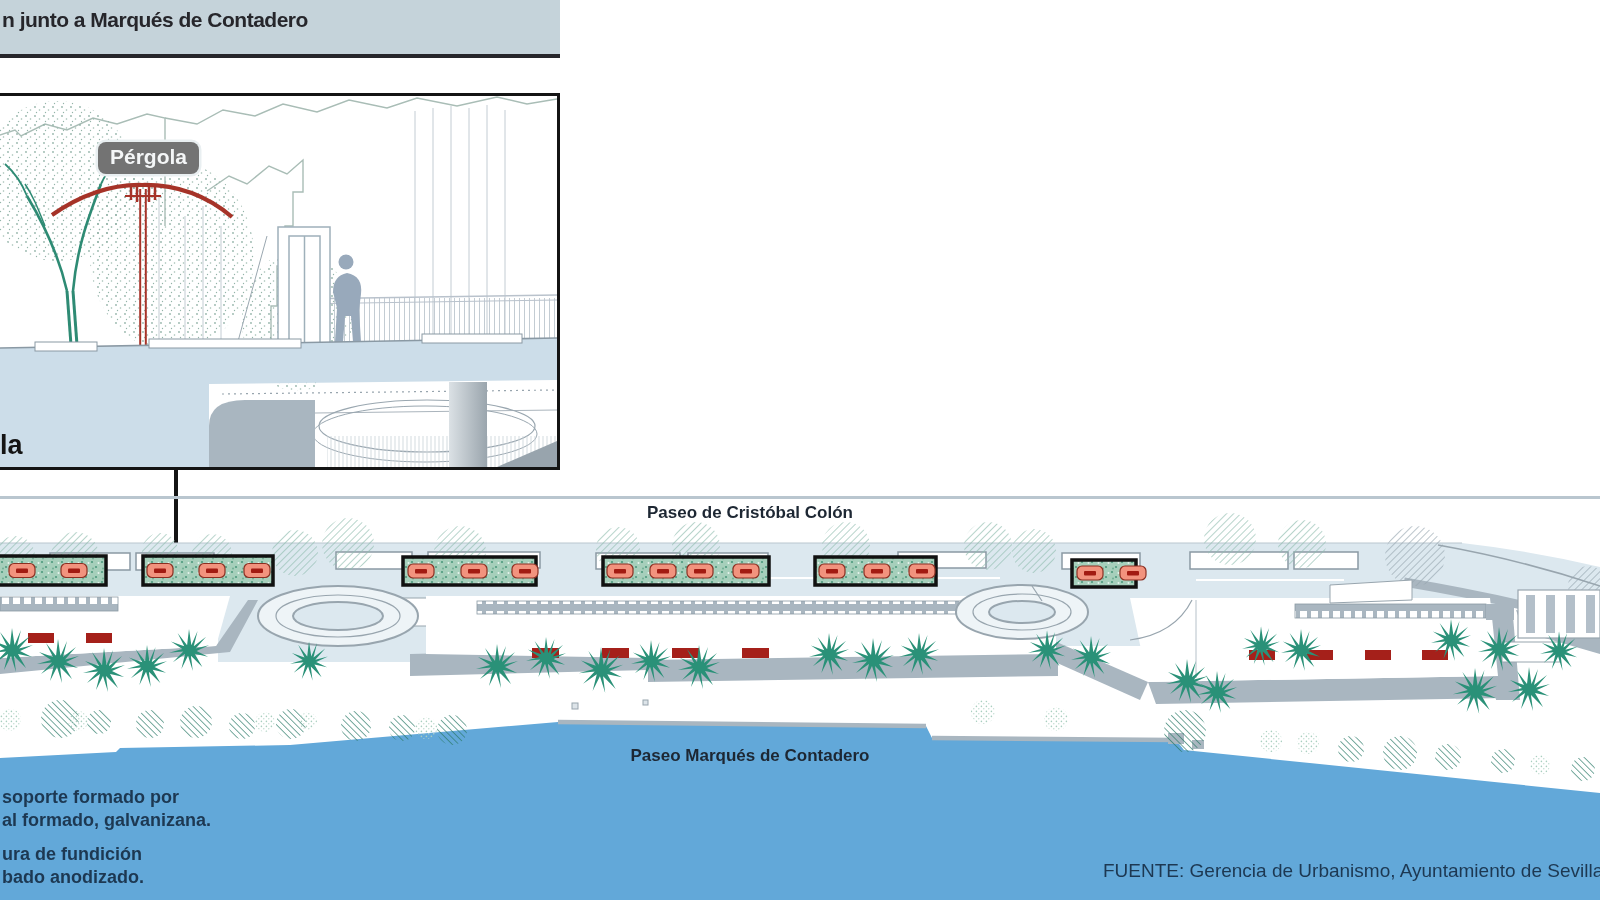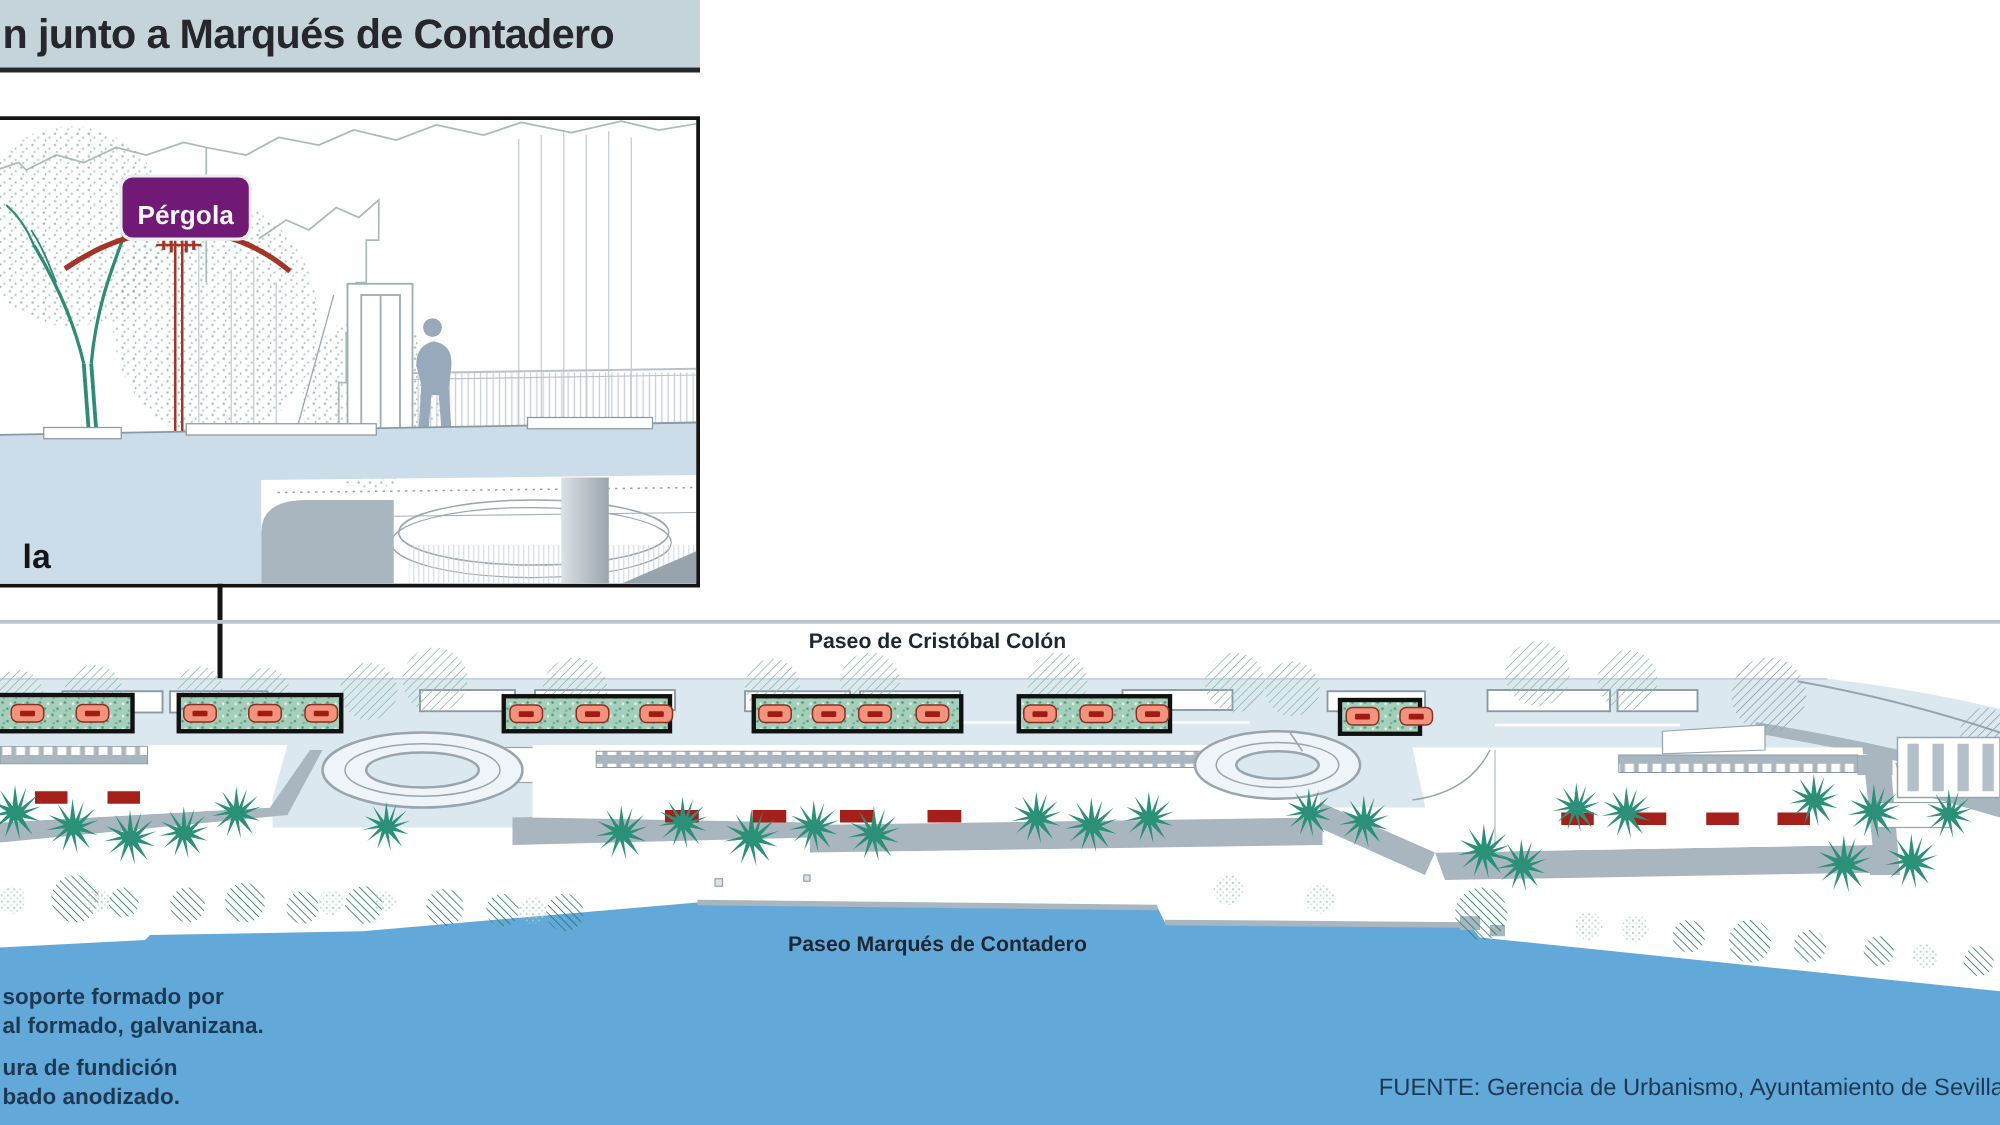--- a/index.html
+++ b/index.html
@@ -1,28 +1,28 @@
 <!DOCTYPE html>
 <html><head>
 <meta charset="utf-8">
 <style>
   html,body{margin:0;padding:0;background:#fff;}
   body{width:1600px;height:900px;position:relative;overflow:hidden;
        font-family:"Liberation Sans","DejaVu Sans",sans-serif;}
   .abs{position:absolute;}
   #header-band{left:0;top:0;width:560px;height:54px;background:#c5d3da;}
   #header-rule{left:0;top:54px;width:560px;height:4px;background:#26262b;}
-  #main-title{left:2px;top:8px;width:556px;font-size:33px;font-weight:bold;
+  #main-title{left:2px;top:8px;width:556px;font-size:21px;font-weight:bold;
               color:#26262b;letter-spacing:-0.5px;white-space:nowrap;}
   #inset-frame{left:-6px;top:93px;width:560px;height:371px;border:3px solid #141414;
                background:#fff;overflow:hidden;}
-  #pergola-label{left:98px;top:142px;background:#701a75;color:#f4f6f7;
-                 font-size:21px;font-weight:bold;padding:19px 12px 5px 12px;border-radius:8px;
+  #pergola-label{left:98px;top:142px;background:#737373;color:#f4f6f7;
+                 font-size:21px;font-weight:bold;padding:3px 12px 5px 12px;border-radius:8px;
                  box-shadow:0 0 0 2.5px #e9eff1;}
-  #cutoff-label{left:0;top:430px;font-size:27px;font-weight:bold;color:#141414;padding-left:18px;}
+  #cutoff-label{left:0;top:430px;font-size:27px;font-weight:bold;color:#141414;}
   #callout-line{left:174px;top:467px;width:4px;height:96px;background:#141414;}
   .street-label{font-size:17px;font-weight:bold;color:#1d2733;white-space:nowrap;}
   #street-top{left:560px;top:503px;width:380px;text-align:center;}
   #street-bottom{left:560px;top:699px;width:380px;text-align:center;margin-top:47px;}
   #notes-block{left:2px;top:786px;color:#1d3852;font-size:18px;font-weight:bold;line-height:23px;}
   .note-gap{height:11px;}
   #source-line{left:1103px;top:860px;font-size:19px;color:#1d3852;white-space:nowrap;}
   #source-line .b{font-weight:normal;}
   svg{display:block;}
 </style>

